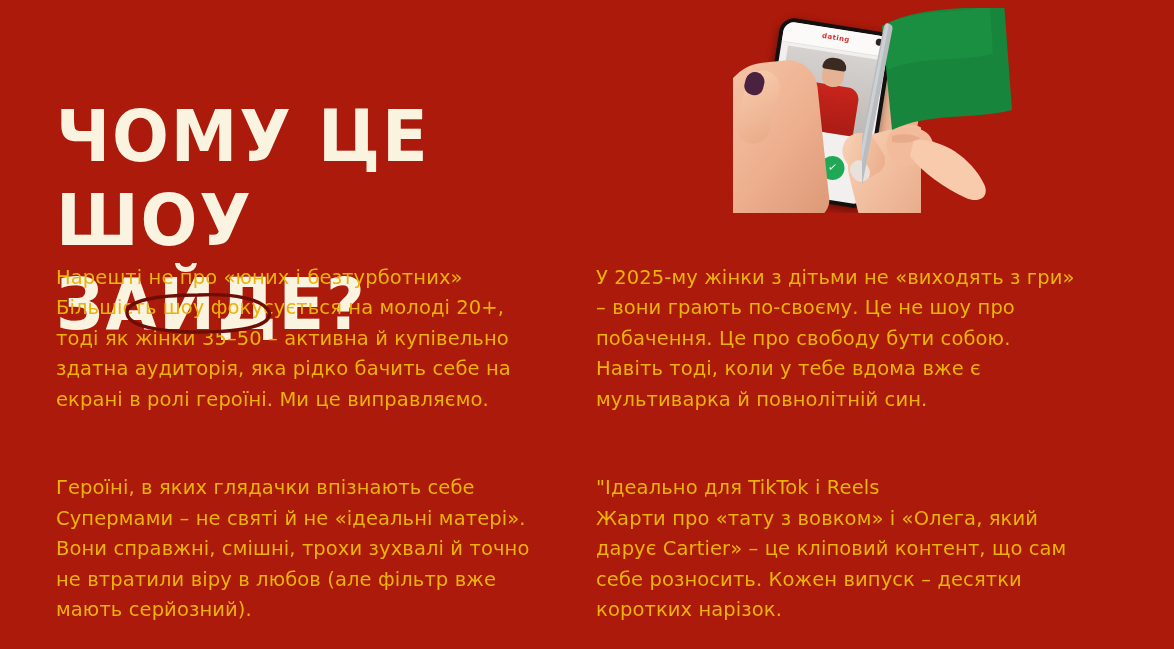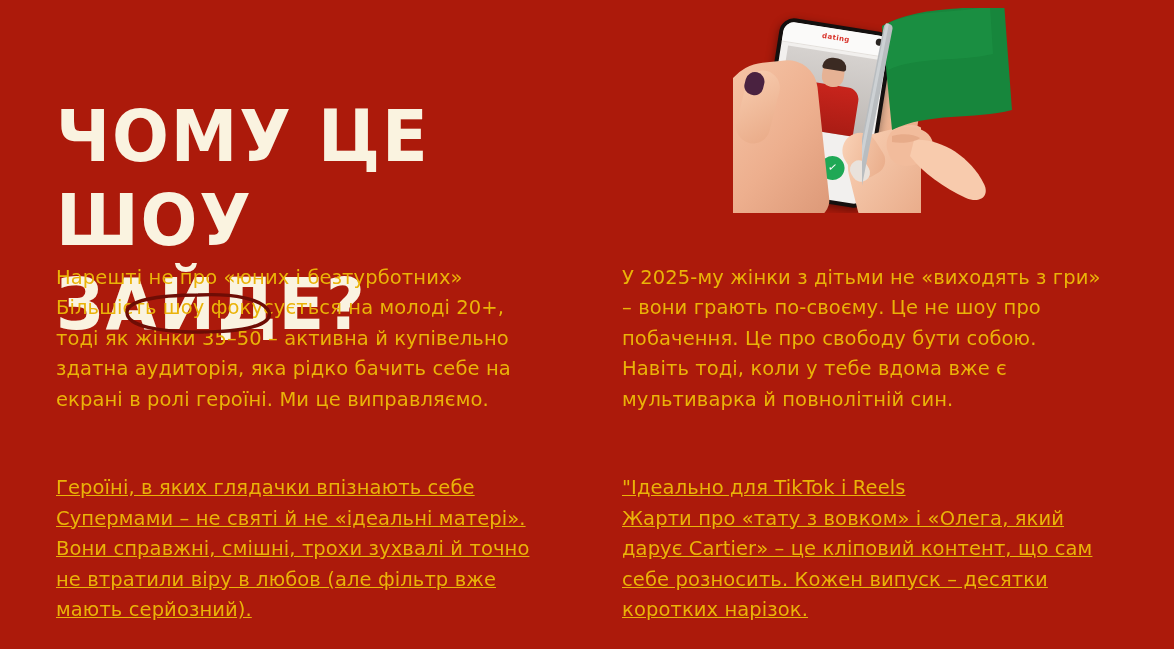--- a/index.html
+++ b/index.html
@@ -42,28 +42,27 @@
   .col {
     position: absolute;
     color: #eab308;
     font-family: "DejaVu Sans", sans-serif;
     font-size: 19.5px;
     line-height: 30.5px;
     font-weight: 400;
     letter-spacing: 0.1px;
   }
   #col-left  { left: 56px;  top: 243px; width: 480px; }
-  #col-right { left: 622px; top: 243px; width: 490px; }
+  #col-right { left: 596px; top: 243px; width: 490px; }
 
   .para {
     white-space: pre-line;
   }
   .para + .para {
     margin-top: 58px;
-    text-decoration: underline;
   }
 
   
   #annotation {
     position: absolute;
     left: 124px;
     top: 292px;
     width: 150px;
     height: 42px;
     pointer-events: none;

